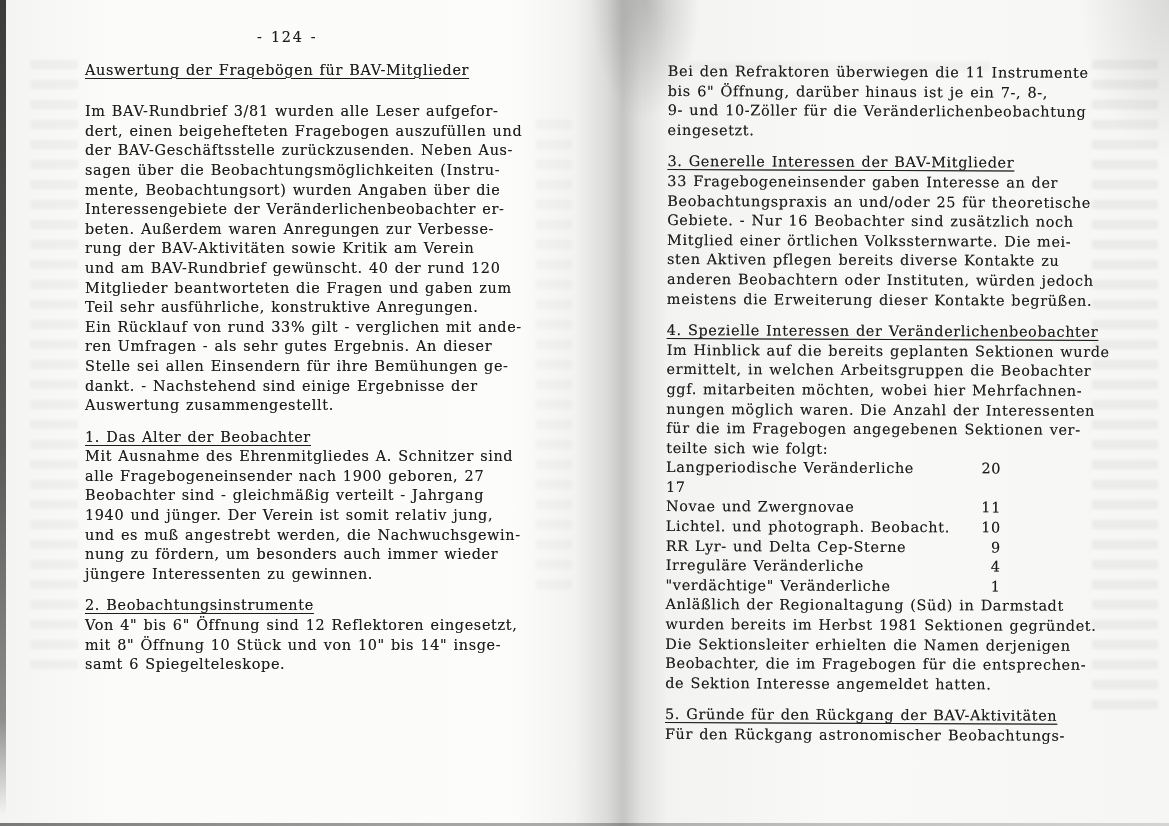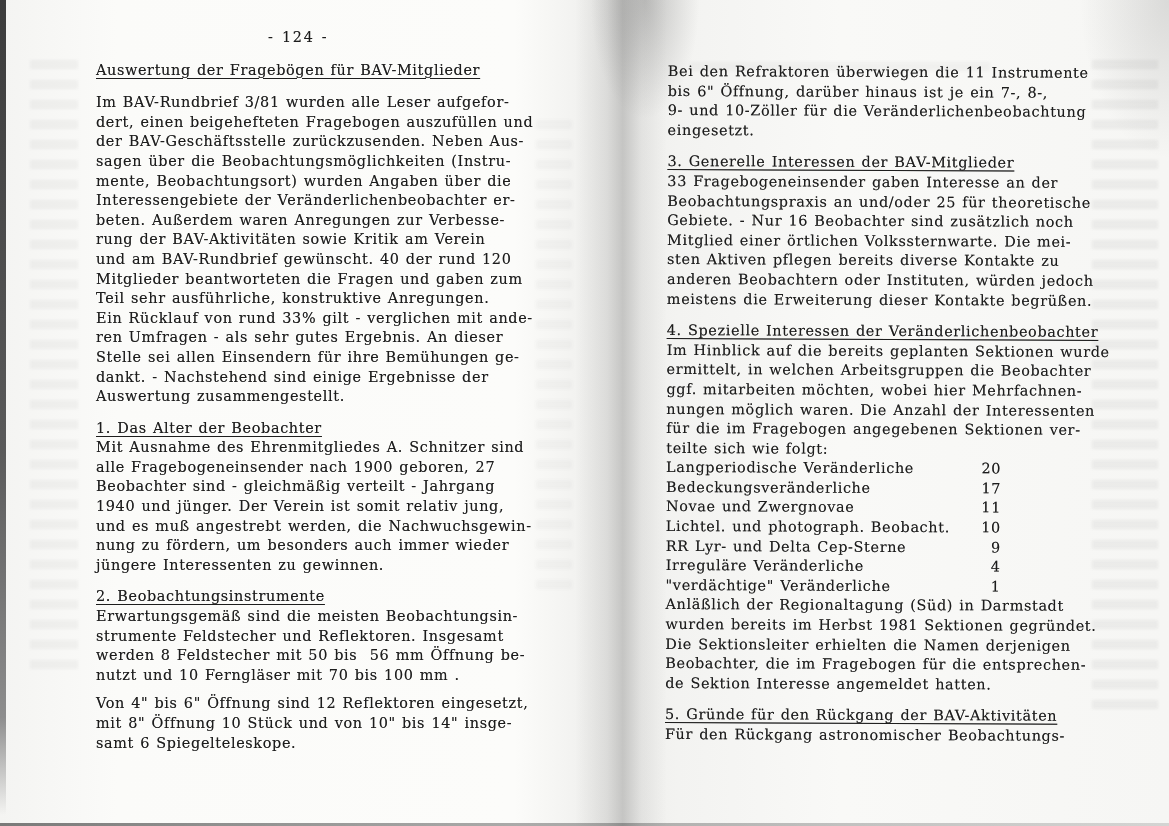--- a/index.html
+++ b/index.html
@@ -38,25 +38,25 @@
   .smudge-b{left:536px;top:120px;width:36px;height:480px;opacity:.4;}
   .smudge-c{left:1092px;top:60px;width:66px;height:660px;opacity:.7;}
   .smudge-d{left:690px;top:62px;width:300px;height:16px;opacity:.45;}
 
   .page{
     position:absolute;color:#1d1d1d;
     font-size:14.4px;line-height:19.6px;
     letter-spacing:0.045em;word-spacing:0.07em;
     text-shadow:0 0 0.5px rgba(25,25,25,0.55);
   }
-  .page-left{left:96px;top:28px;width:490px;}
+  .page-left{left:85px;top:28px;width:490px;}
   .page-right{left:668px;top:40px;width:470px;transform:rotate(0.25deg);transform-origin:top left;}
   .pagenum{margin:0 0 0 172px;letter-spacing:0.12em;}
   .doc-title{
-    display:inline-block;margin:13px 0 13px 0;
+    display:inline-block;margin:13px 0 22px 0;
     text-decoration:underline;text-underline-offset:3px;text-decoration-thickness:1.2px;
   }
   .para{margin:0 0 9px 0;white-space:pre-wrap;}
   .heading{
     display:inline-block;margin:3px 0 0 0;
     text-decoration:underline;text-underline-offset:3px;text-decoration-thickness:1.2px;
   }
   .body-text{margin:0 0 9px 0;white-space:pre-wrap;}
   .tally{width:335px;margin:0;}
   .tally-row{display:flex;justify-content:space-between;}
@@ -104,24 +104,20 @@
 alle Fragebogeneinsender nach 1900 geboren, 27
 Beobachter sind - gleichmäßig verteilt - Jahrgang
 1940 und jünger. Der Verein ist somit relativ jung,
 und es muß angestrebt werden, die Nachwuchsgewin-
 nung zu fördern, um besonders auch immer wieder
 jüngere Interessenten zu gewinnen.</p>
   </div>
 
   <div>
     <span class="heading">2. Beobachtungsinstrumente</span>
-    <p class="body-text">Erwartungsgemäß sind die meisten Beobachtungsin-
-strumente Feldstecher und Reflektoren. Insgesamt
-werden 8 Feldstecher mit 50 bis  56 mm Öffnung be-
-nutzt und 10 Ferngläser mit 70 bis 100 mm .</p>
     <p class="body-text">Von 4" bis 6" Öffnung sind 12 Reflektoren eingesetzt,
 mit 8" Öffnung 10 Stück und von 10" bis 14" insge-
 samt 6 Spiegelteleskope.</p>
   </div>
 </div>
 
 <div class="page page-right">
   <p class="para" style="margin-top:22px;">Bei den Refraktoren überwiegen die 11 Instrumente
 bis 6" Öffnung, darüber hinaus ist je ein 7-, 8-,
 9- und 10-Zöller für die Veränderlichenbeobachtung
@@ -145,21 +141,20 @@
 ggf. mitarbeiten möchten, wobei hier Mehrfachnen-
 nungen möglich waren. Die Anzahl der Interessenten
 für die im Fragebogen angegebenen Sektionen ver-
 teilte sich wie folgt:</p>
     <div class="tally">
       <div class="tally-row">
         <span class="tally-label">Langperiodische Veränderliche</span>
         <span class="tally-value">20</span>
       </div>
       <div class="tally-row">
-        <span class="tally-label">Bedeckungsveränderliche</span>
         <span class="tally-value">17</span>
       </div>
       <div class="tally-row">
         <span class="tally-label">Novae und Zwergnovae</span>
         <span class="tally-value">11</span>
       </div>
       <div class="tally-row">
         <span class="tally-label">Lichtel. und photograph. Beobacht.</span>
         <span class="tally-value">10</span>
       </div>

